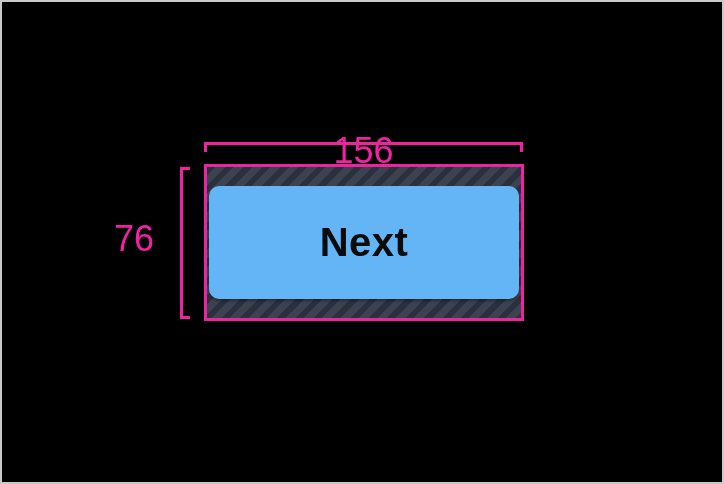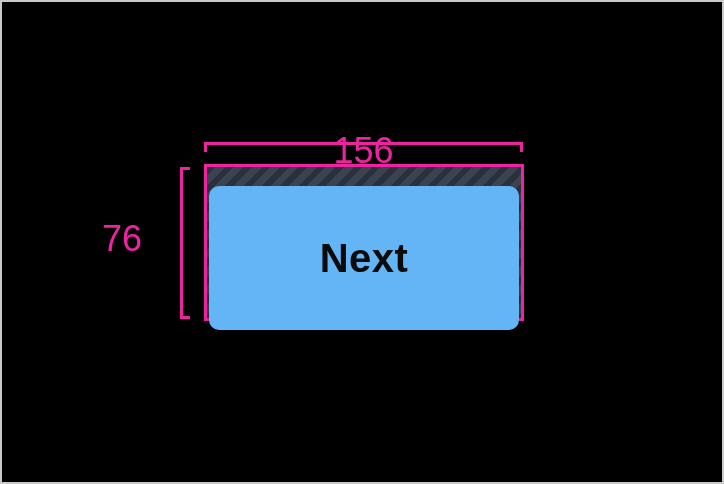--- a/index.html
+++ b/index.html
@@ -31,21 +31,21 @@
   .bracket-top{
     position:absolute;left:202px;top:140px;width:319px;height:10px;
     border-top:3px solid var(--annotation-pink,#EE22A2);
     border-left:3px solid var(--annotation-pink,#EE22A2);
     border-right:3px solid var(--annotation-pink,#EE22A2);
   }
 
   
   .height-label{
     position:absolute;left:100px;top:219px;width:64px;
-    text-align:left;
+    text-align:center;
     color:var(--annotation-pink,#EE22A2);
     font-size:36px;line-height:1;font-weight:400;
   }
   .bracket-left{
     position:absolute;left:178px;top:165px;width:10px;height:152px;
     border-left:3px solid var(--annotation-pink,#EE22A2);
     border-top:3px solid var(--annotation-pink,#EE22A2);
     border-bottom:3px solid var(--annotation-pink,#EE22A2);
   }
 
@@ -56,21 +56,21 @@
     background:repeating-linear-gradient(
       135deg,
       var(--hatch-stripe,#2B313C) 0px,
       var(--hatch-stripe,#2B313C) 6px,
       var(--hatch-bg,#3C4350) 6px,
       var(--hatch-bg,#3C4350) 13px
     );
   }
 
   .next-button{
-    position:absolute;left:2px;top:19px;width:310px;height:144px;
+    position:absolute;left:2px;top:19px;width:310px;height:113px;
     background:var(--button-blue,#64B5F6);
     border:none;border-radius:10px;
     display:flex;align-items:center;justify-content:center;
     color:var(--button-text,#0B0B0B);
     font-family:"Liberation Sans", sans-serif;
     font-size:40px;font-weight:700;letter-spacing:0.5px;
     box-shadow:0 2px 3px rgba(0,0,0,0.35);
     cursor:pointer;
   }
 </style>

